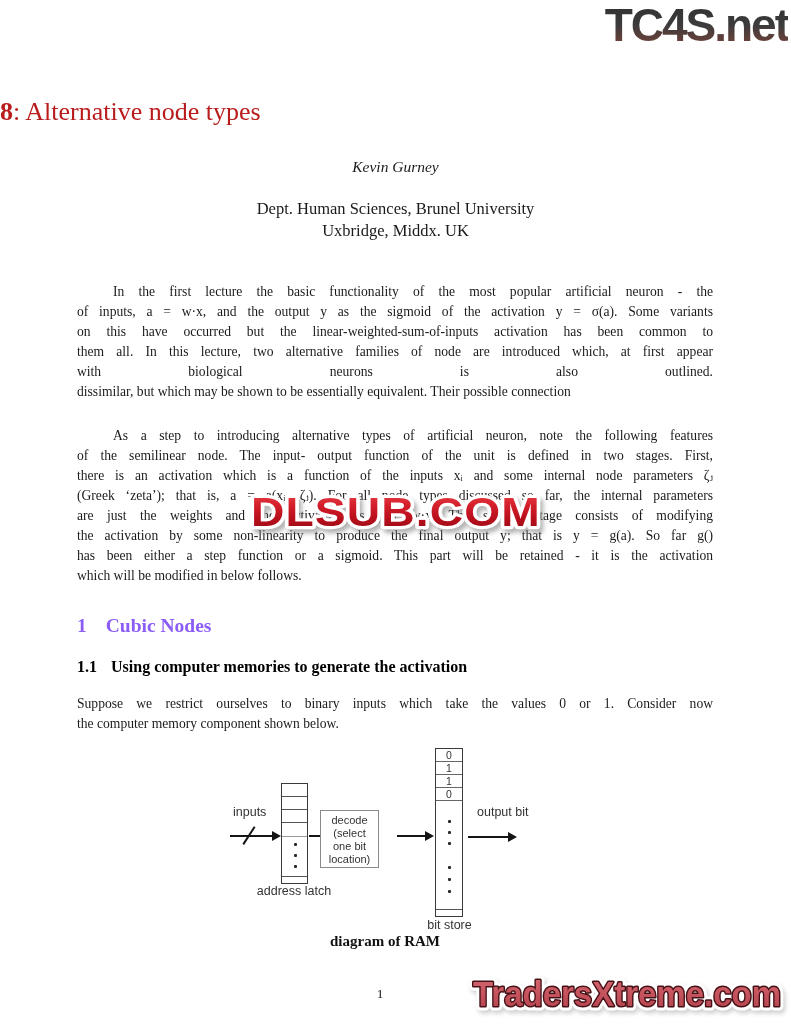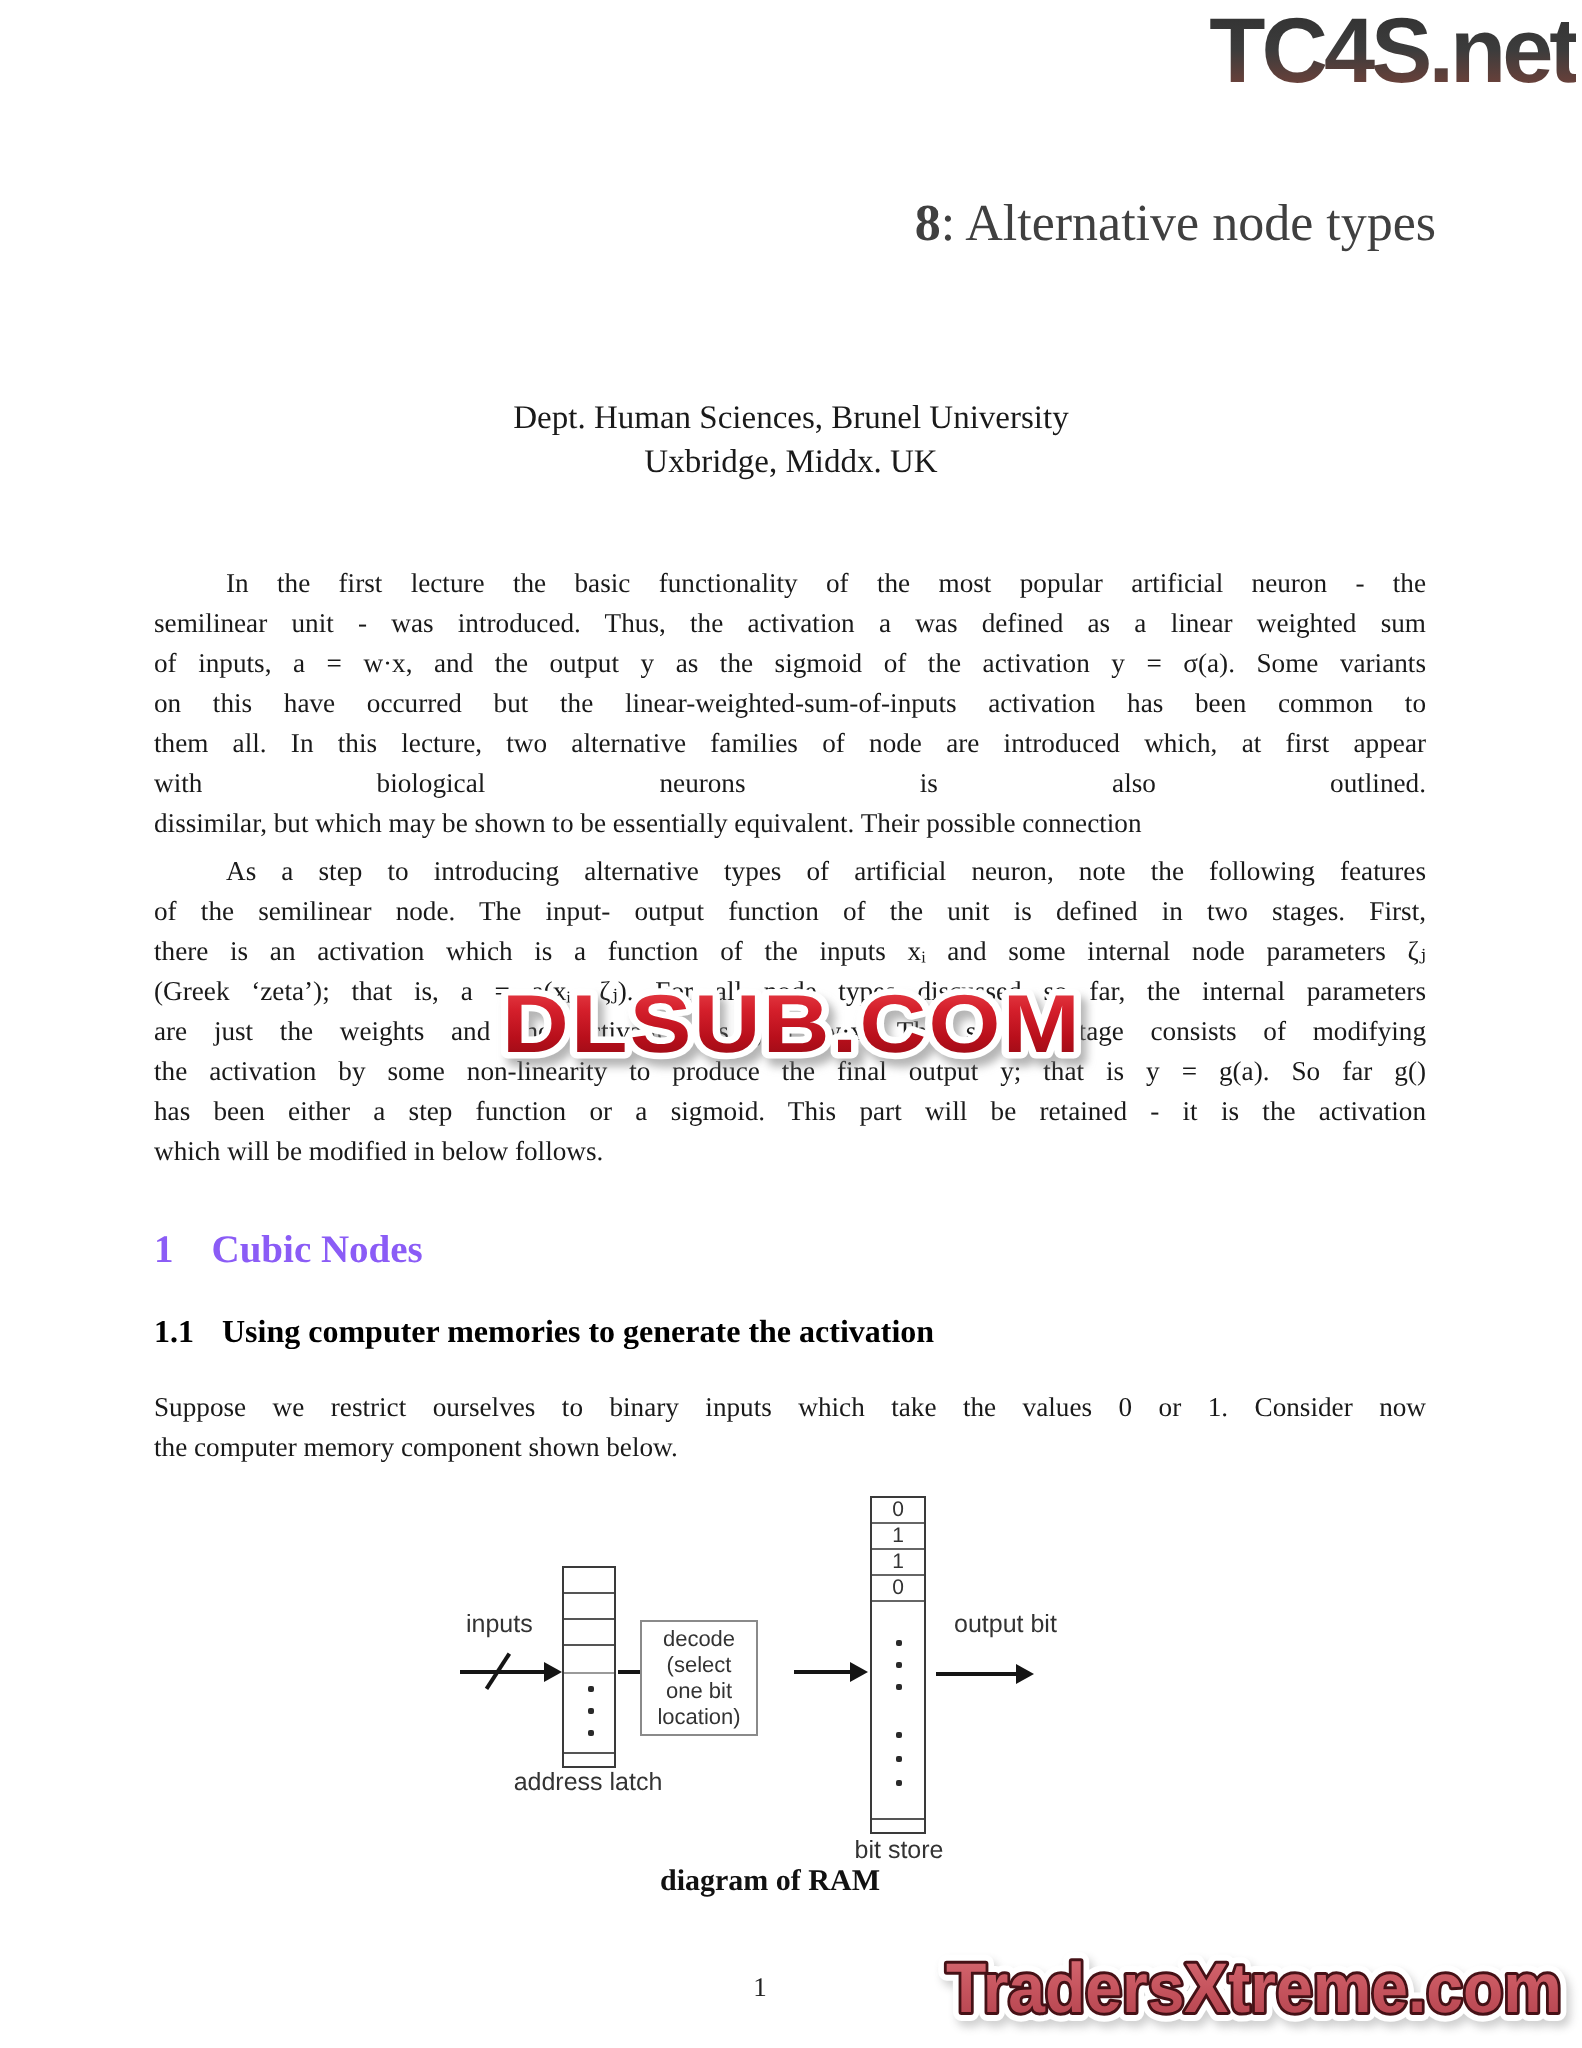--- a/index.html
+++ b/index.html
@@ -12,22 +12,22 @@
     font-family:"Liberation Sans","DejaVu Sans",sans-serif;
     font-weight:bold;font-size:46px;letter-spacing:-2px;
     background:linear-gradient(180deg,#2f2f2f 0%,#3c3c3c 50%,#64403a 78%,#9a6a5e 100%);
     -webkit-background-clip:text;background-clip:text;color:transparent;}
   .dlsub-svg{position:absolute;left:244px;top:483px;z-index:6;
     filter:drop-shadow(3px 4px 2px rgba(120,120,120,0.55));}
   .traders-svg{position:absolute;left:466px;top:968px;z-index:6;
     filter:drop-shadow(2px 3px 2px rgba(150,150,150,0.45));}
 
   
-  .doc-title{position:absolute;left:0;top:97px;width:718px;text-align:right;
-    font-size:26px;color:#404040;}
+  .doc-title{position:absolute;left:0;top:97px;width:718px;text-align:left;
+    font-size:26px;color:#b91c1c;}
   .doc-title .tnum{font-weight:bold;}
   .author{position:absolute;left:0;top:158px;width:791px;text-align:center;
     font-style:italic;font-size:15.5px;}
   .affil{position:absolute;left:0;top:198px;width:791px;text-align:center;
     font-size:16.5px;line-height:22px;}
 
   
   .jpara{position:absolute;left:77px;width:636px;}
   .jline{font-size:13.6px;height:20px;line-height:20px;overflow:hidden;
     text-align:justify;text-align-last:justify;white-space:normal;}
@@ -69,29 +69,29 @@
 </style>
 </head>
 <body>
 
 <div class="page">
 
   <div class="logo-top">TC4S.net</div>
 
   <div class="doc-title"><span class="tnum">8</span><span>: Alternative node types</span></div>
 
+  <div class="author">Kevin Gurney</div>
 
   <div class="affil">
     <div>Dept. Human Sciences, Brunel University</div>
     <div>Uxbridge, Middx. UK</div>
   </div>
 
   <div class="jpara indent p1">
       <div class="jline">In the first lecture the basic functionality of the most popular artificial neuron - the</div>
-      <div class="jline">semilinear unit - was introduced. Thus, the activation a was defined as a linear weighted sum</div>
       <div class="jline">of inputs, a = w·x, and the output y as the sigmoid of the activation y = σ(a). Some variants</div>
       <div class="jline">on this have occurred but the linear-weighted-sum-of-inputs activation has been common to</div>
       <div class="jline">them all. In this lecture, two alternative families of node are introduced which, at first appear</div>
       <div class="jline">with biological neurons is also outlined.</div>
       <div class="jline">dissimilar, but which may be shown to be essentially equivalent. Their possible connection</div>
     </div>
 
   <div class="jpara indent p2">
       <div class="jline">As a step to introducing alternative types of artificial neuron, note the following features</div>
       <div class="jline">of the semilinear node. The input- output function of the unit is defined in two stages. First,</div>

